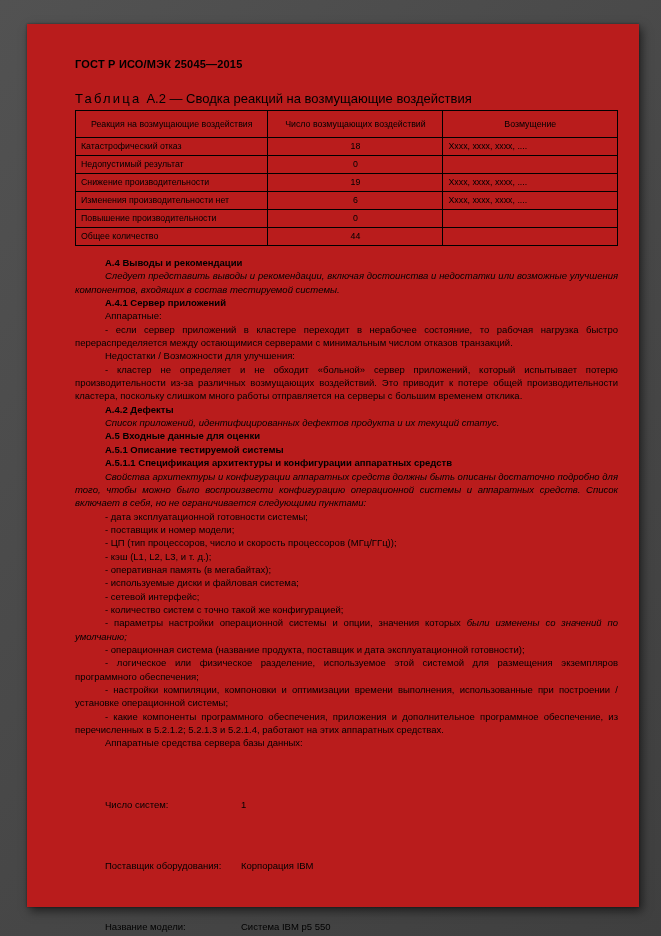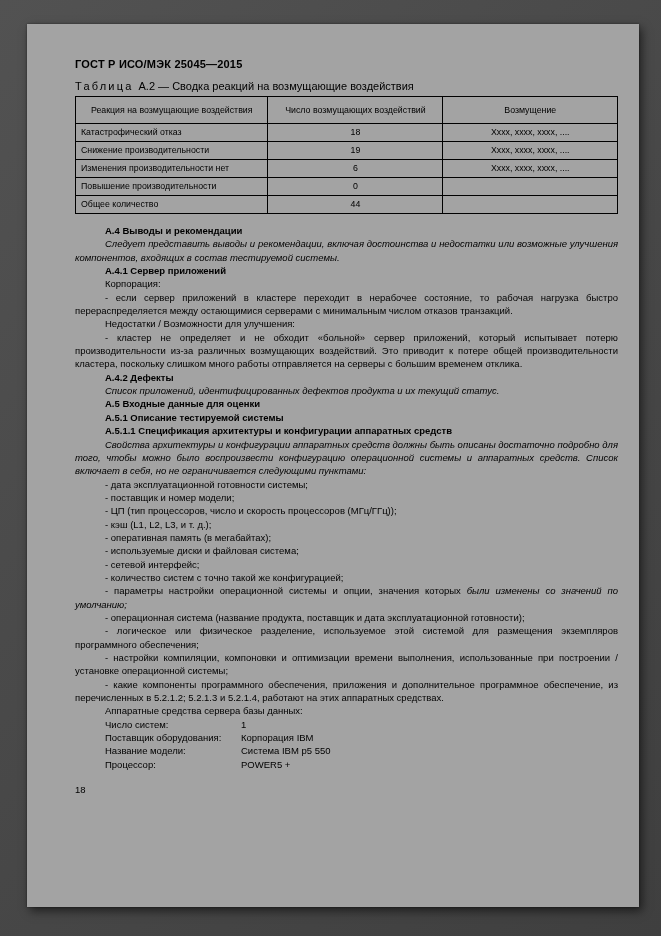--- a/index.html
+++ b/index.html
@@ -7,32 +7,32 @@
   body {
     background: linear-gradient(135deg, #525252 0%, #474747 55%, #3f3f3f 100%);
     font-family: "Liberation Sans", sans-serif;
     color: #000;
     position: relative;
   }
   .page {
     position: absolute;
     left: 27px; top: 24px;
     width: 612px; height: 883px;
-    background: #a3a3a3;
+    background: #b91c1c;
     box-shadow: 3px 4px 9px rgba(0,0,0,0.55), 0 0 2px rgba(0,0,0,0.4);
     padding: 34px 21px 0 48px;
   }
   .doc-header {
     font-weight: bold;
     font-size: 11px;
     letter-spacing: 0.2px;
   }
   .table-caption {
-    margin-top: 10px;
-    font-size: 11px;
+    margin-top: 21px;
+    font-size: 13px;
   }
   .cap-label { letter-spacing: 2.2px; margin-right: 5px; }
   table.data-table {
     width: 100%;
     border-collapse: collapse;
     margin-top: 4px;
     table-layout: fixed;
     border: 1.5px solid #000;
   }
   .data-table th, .data-table td {
@@ -46,32 +46,32 @@
     vertical-align: middle;
     height: 27px;
     padding: 2px 6px;
   }
   .data-table td {
     vertical-align: top;
     padding: 3px 5px;
   }
   td.c1 { text-align: left; margin-top: 12px; }
   td.c2 { text-align: center; }
-  td.c3 { text-align: center; }
+  td.c3 { }
   .body-text {
     margin-top: 10px;
     font-size: 9.5px;
     line-height: 13.35px;
     text-align: justify;
   }
   .body-text p { text-indent: 30px; }
   p.h  { font-weight: bold; }
   p.it { font-style: italic; }
   .kv { padding-left: 30px; }
-  .kv .k { display: inline-block; width: 136px; }
+  .kv .k { display: inline-block; width: 136px; margin-top: 48px; }
   .page-number {
     margin-top: 13px;
     font-size: 9.5px;
   }
 </style>
 </head>
 <body>
 
 <div class="page">
 
@@ -94,20 +94,25 @@
         <th>Возмущение</th>
       </tr>
     </thead>
     <tbody>
       <tr>
         <td class="c1">Катастрофический отказ</td>
         <td class="c2">18</td>
         <td class="c3">Хххх, хххх, хххх, ....</td>
       </tr>
       <tr>
+        <td class="c1">Недопустимый результат</td>
+        <td class="c2">0</td>
+        <td class="c3"></td>
+      </tr>
+      <tr>
         <td class="c1">Снижение производительности</td>
         <td class="c2">19</td>
         <td class="c3">Хххх, хххх, хххх, ....</td>
       </tr>
       <tr>
         <td class="c1">Изменения производительности нет</td>
         <td class="c2">6</td>
         <td class="c3">Хххх, хххх, хххх, ....</td>
       </tr>
       <tr>
@@ -120,21 +125,21 @@
         <td class="c2">44</td>
         <td class="c3"></td>
       </tr>
     </tbody>
   </table>
 
   <div class="body-text">
     <p class="h">А.4 Выводы и рекомендации</p>
     <p class="it">Следует представить выводы и рекомендации, включая достоинства и недостатки или возможные улучшения компонентов, входящих в состав тестируемой системы.</p>
     <p class="h">А.4.1 Сервер приложений</p>
-    <p>Корпорация:</p>
+    <p>Аппаратные:</p>
     <p>- если сервер приложений в кластере переходит в нерабочее состояние, то рабочая нагрузка быстро перераспределяется между остающимися серверами с минимальным числом отказов транзакций.</p>
     <p>Недостатки / Возможности для улучшения:</p>
     <p>- кластер не определяет и не обходит «больной» сервер приложений, который испытывает потерю производительности из-за различных возмущающих воздействий. Это приводит к потере общей производительности кластера, поскольку слишком много работы отправляется на серверы с большим временем отклика.</p>
     <p class="h">А.4.2 Дефекты</p>
     <p class="it">Список приложений, идентифицированных дефектов продукта и их текущий статус.</p>
     <p class="h">А.5 Входные данные для оценки</p>
     <p class="h">А.5.1 Описание тестируемой системы</p>
     <p class="h">А.5.1.1 Спецификация архитектуры и конфигурации аппаратных средств</p>
     <p class="it">Свойства архитектуры и конфигурации аппаратных средств должны быть описаны достаточно подробно для того, чтобы можно было воспроизвести конфигурацию операционной системы и аппаратных средств. Список включает в себя, но не ограничивается следующими пунктами:</p>
     <p>- дата эксплуатационной готовности системы;</p>

